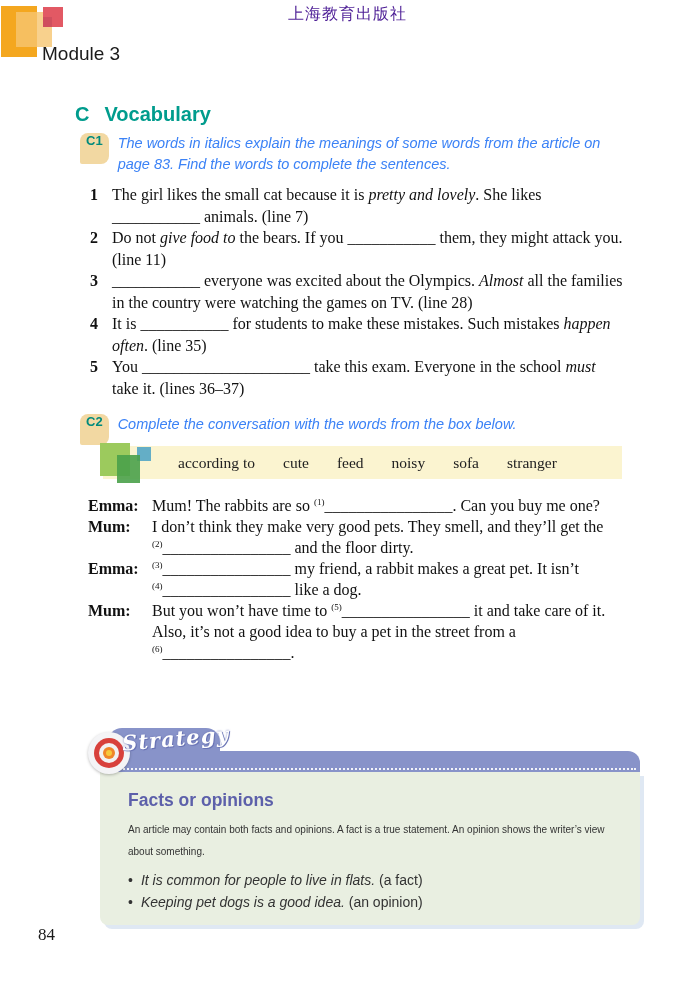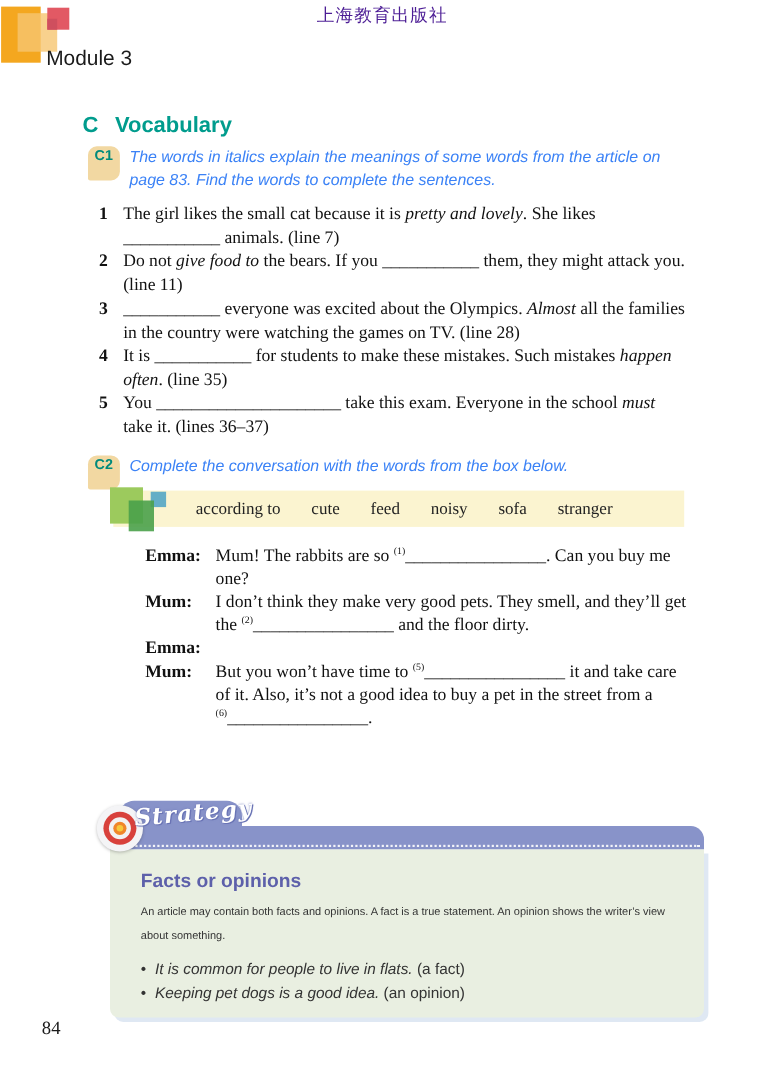--- a/index.html
+++ b/index.html
@@ -46,21 +46,21 @@
   .word-box{position:absolute;left:103px;top:446px;width:519px;height:33px;background:#fbf4d0;
             display:flex;align-items:center;gap:28px;padding-left:75px;box-sizing:border-box;
             font-size:15.5px;color:#222;}
   .gsq{position:absolute;}
   .gsq-light{left:100px;top:443px;width:30px;height:33px;background:#9cca5d;z-index:2;}
   .gsq-dark{left:117px;top:455px;width:23px;height:28px;background:#4aa14a;opacity:.9;z-index:3;}
   .gsq-blue{left:137px;top:447px;width:14px;height:14px;background:#64aec6;z-index:1;}
 
   
   .dialogue{position:absolute;left:88px;top:495px;width:536px;}
-  .turn{display:flex;font-size:16px;line-height:21px;margin-left:44px;}
+  .turn{display:flex;font-size:16px;line-height:21px;}
   .turn .speaker{flex:0 0 64px;font-weight:bold;}
   .turn .dtext{flex:1;}
 
   
   .strategy{position:absolute;left:100px;top:751px;width:540px;}
   .strip{position:relative;height:21px;background:#8893c9;border-radius:4px 12px 0 0;}
   .strip::after{content:"";position:absolute;left:4px;right:4px;bottom:2px;
                 border-bottom:2px dotted #ffffff;opacity:.9;}
   .scontent{background:#e9efe1;padding:16px 10px 12px 28px;border-radius:0 0 8px 8px;
             box-shadow:4px 4px 0 rgba(150,180,215,.30);min-height:100px;}
@@ -159,20 +159,21 @@
     <div class="turn">
       <span class="speaker">Emma:</span>
       <span class="dtext"><span>Mum! The rabbits are so </span><sup>(1)</sup><span>________________. Can you buy me one?</span></span>
     </div>
     <div class="turn">
       <span class="speaker">Mum:</span>
       <span class="dtext"><span>I don’t think they make very good pets. They smell, and they’ll get the </span><sup>(2)</sup><span>________________ and the floor dirty.</span></span>
     </div>
     <div class="turn">
       <span class="speaker">Emma:</span>
+      <span class="dtext"><sup>(3)</sup><span>________________ my friend, a rabbit makes a great pet. It isn’t </span><sup>(4)</sup><span>________________ like a dog.</span></span>
     </div>
     <div class="turn">
       <span class="speaker">Mum:</span>
       <span class="dtext"><span>But you won’t have time to </span><sup>(5)</sup><span>________________ it and take care of it. Also, it’s not a good idea to buy a pet in the street from a </span><sup>(6)</sup><span>________________.</span></span>
     </div>
   </div>
 
   <div class="stab"></div>
   <div class="target">
     <div class="ring r1"></div>

